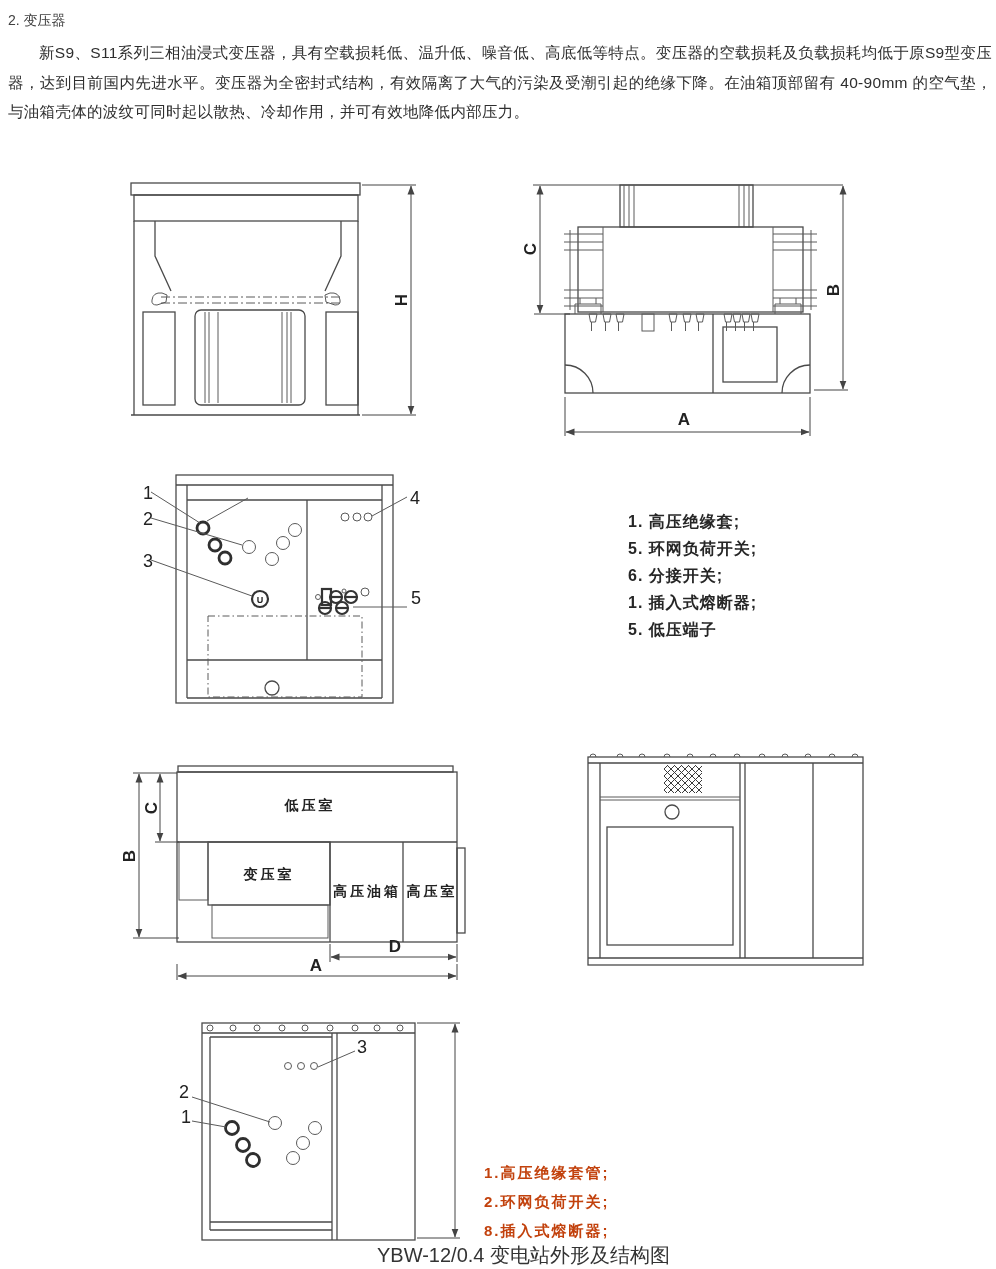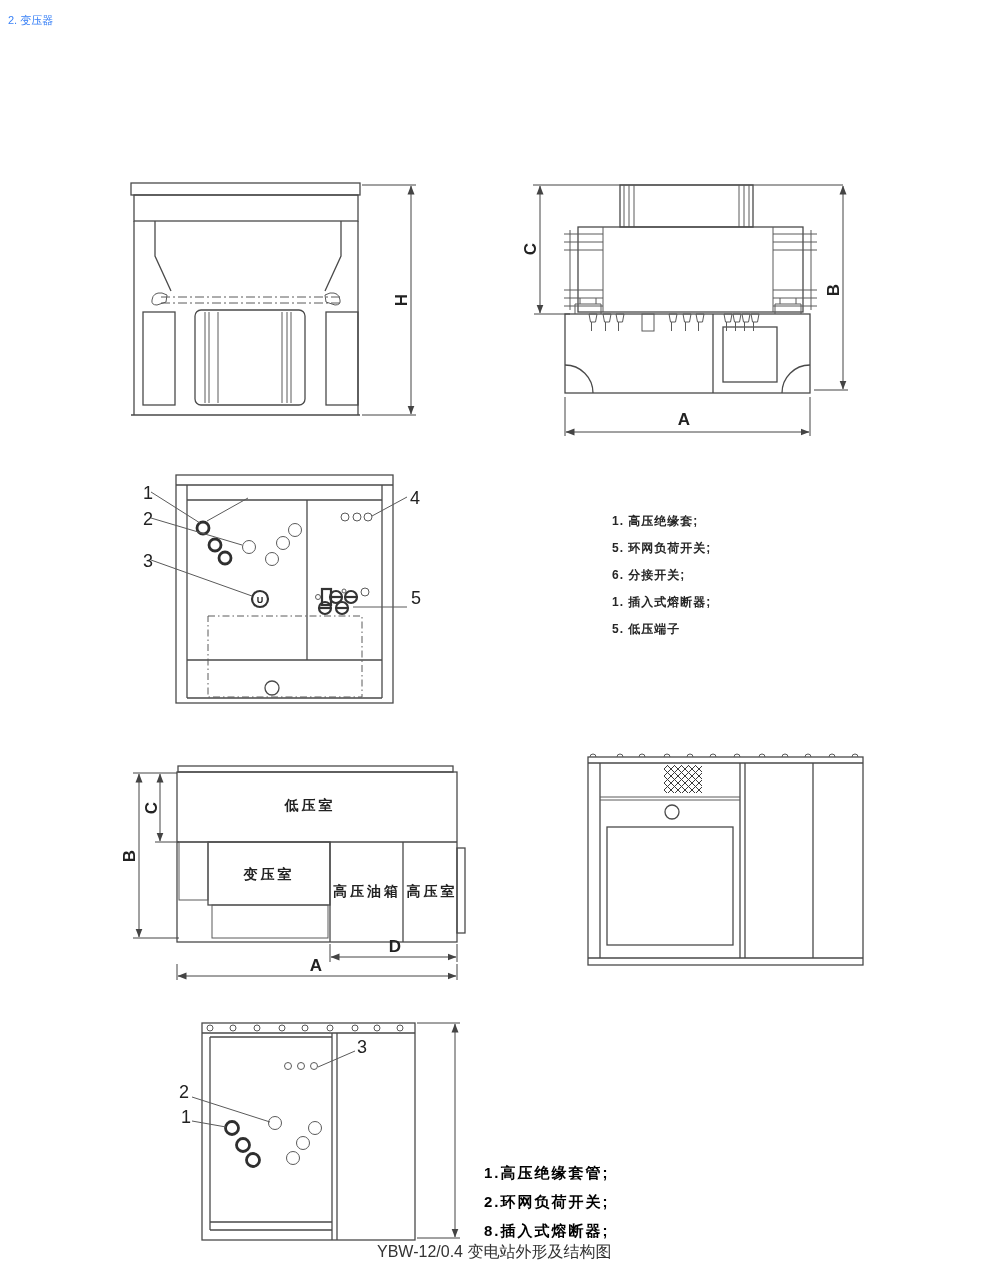--- a/index.html
+++ b/index.html
@@ -2,45 +2,46 @@
 <html><head>
 <meta charset="utf-8">
 <style>
   html,body{margin:0;padding:0;}
   body{
     width:996px;height:1269px;position:relative;overflow:hidden;
     background:#ffffff;color:#2b2b2b;
     font-family:"Liberation Sans","DejaVu Sans",sans-serif;
   }
   .textblock{position:absolute;left:8px;top:8px;width:984px;}
-  .sec-title{font-size:11px;line-height:24px;color:#3b82f6;}
+  .sec-title{font-size:14px;line-height:24px;color:#404040;}
   .para{margin-top:6px;font-size:15.5px;line-height:29.5px;text-align:justify;
         text-indent:2em;color:#2e2e2e;letter-spacing:0.3px;}
   svg{position:absolute;}
   svg .ln{stroke:#4a4a4a;stroke-width:1.3;fill:none;}
   svg .thin{stroke:#5a5a5a;stroke-width:1;fill:none;}
   svg .dim{stroke:#444444;stroke-width:1;fill:none;}
   svg .dark{stroke:#2f2f2f;stroke-width:2.8;fill:none;}
   svg .mid{stroke:#333333;stroke-width:2.2;fill:none;}
   svg text{fill:#222222;}
   svg .dimlab{font:600 17px "Liberation Sans","DejaVu Sans",sans-serif;}
   svg .callout{font:400 18px "Liberation Sans","DejaVu Sans",sans-serif;}
   svg .room{font:700 14px "Liberation Sans","DejaVu Sans",sans-serif;letter-spacing:3px;}
   svg .glyph{font:700 9px "Liberation Sans","DejaVu Sans",sans-serif;}
-  .legend1{position:absolute;left:612px;top:508px;font-size:12px;font-weight:600;
+  .legend1{position:absolute;left:628px;top:508px;font-size:16px;font-weight:600;
            line-height:27px;color:#262626;letter-spacing:1px;}
   .legend2{position:absolute;left:484px;top:1158px;font-size:15px;font-weight:700;
-           line-height:29px;color:#000000;letter-spacing:2px;text-align:right;}
-  .caption{position:absolute;left:377px;top:1242px;font-size:16px;color:#333333;}
+           line-height:29px;color:#c2410c;letter-spacing:2px;text-align:right;}
+  .caption{position:absolute;left:377px;top:1242px;font-size:20px;color:#333333;}
 </style>
 </head>
 <body>
 
 <div class="textblock">
   <div class="sec-title">2. 变压器</div>
+  <div class="para">新S9、S11系列三相油浸式变压器，具有空载损耗低、温升低、噪音低、高底低等特点。变压器的空载损耗及负载损耗均低于原S9型变压器，达到目前国内先进水平。变压器为全密封式结构，有效隔离了大气的污染及受潮引起的绝缘下降。在油箱顶部留有 40-90mm 的空气垫，与油箱壳体的波纹可同时起以散热、冷却作用，并可有效地降低内部压力。</div>
 </div>
 
 <svg style="left:110px;top:175px" width="320" height="255" viewBox="0 0 320 255">
   <defs>
     <marker id="m1" markerWidth="10" markerHeight="8" refX="8.5" refY="4" orient="auto-start-reverse" markerUnits="userSpaceOnUse">
       <path d="M0,0.5 L9,4 L0,7.5 Z" fill="#444"></path>
     </marker>
   </defs>
   <g>
     <rect class="ln" x="21" y="8" width="229" height="12"></rect>

